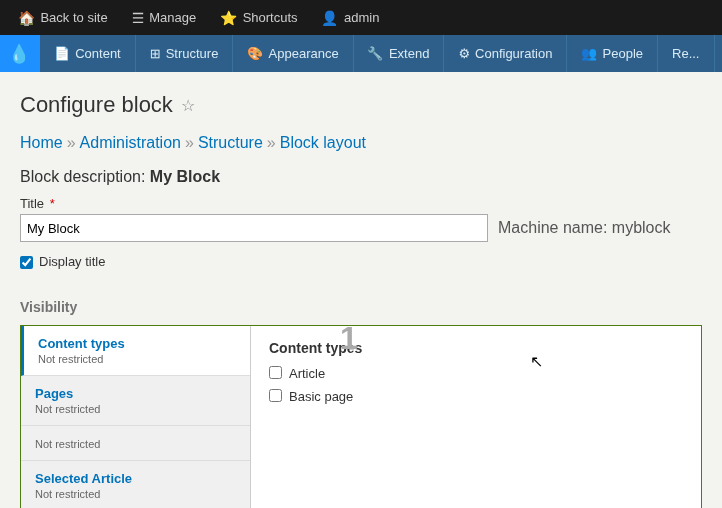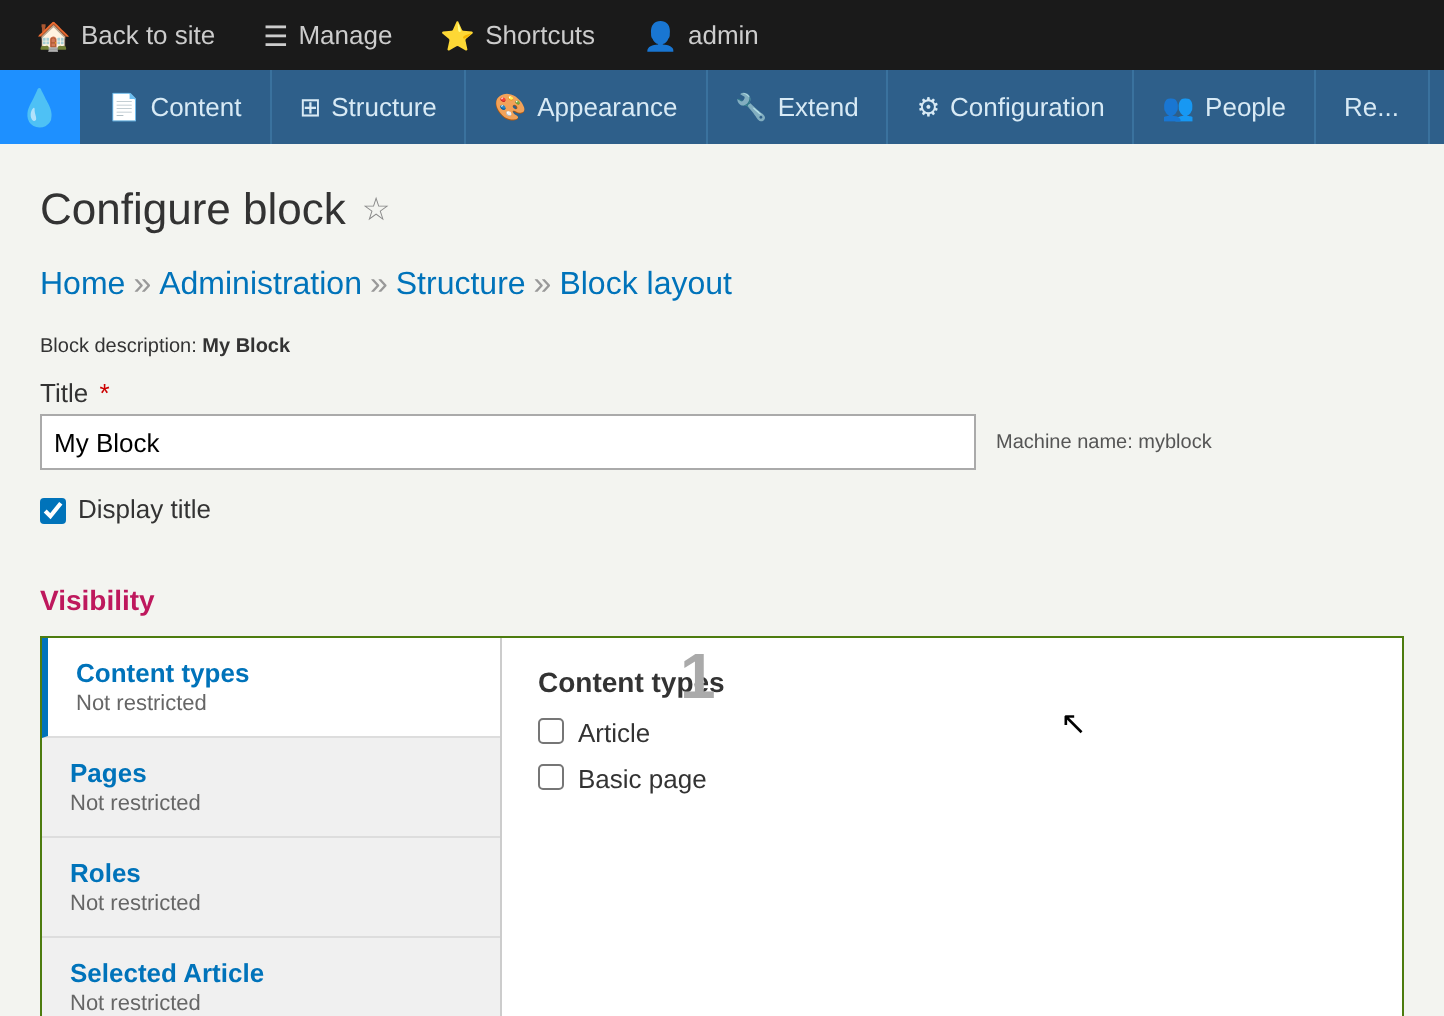--- a/index.html
+++ b/index.html
@@ -98,21 +98,21 @@
     .field-label {
       font-size: 13px;
       color: #333;
       margin-bottom: 3px;
     }
     .field-label .required {
       color: #c00;
       margin-left: 2px;
     }
     .block-description-row {
-      font-size: 10px;
+      font-size: 16px;
       color: #333;
       margin-bottom: 10px;
     }
     .block-description-row .desc-value {
       font-weight: bold;
     }
 
     .title-row {
       display: flex;
       align-items: center;
@@ -121,41 +121,41 @@
     }
     .title-input {
       width: 468px;
       height: 28px;
       border: 1px solid #aaa;
       padding: 3px 6px;
       font-size: 13px;
       background: white;
     }
     .machine-name {
-      font-size: 10px;
+      font-size: 16px;
       color: #555;
     }
 
     .display-title-row {
       display: flex;
       align-items: flex-end;
       gap: 6px;
       margin-bottom: 30px;
       font-size: 13px;
       color: #333;
     }
     .display-title-row input[type="checkbox"] {
       accent-color: #0073ba;
     }
 
     
     .visibility-label {
       font-size: 14px;
       font-weight: bold;
-      color: #be185d;
+      color: #737373;
       margin-bottom: 10px;
     }
 
     .visibility-container {
       display: flex;
       gap: 0;
       border: 1px solid #4d7c0f;
       background: white;
     }
 
@@ -333,21 +333,20 @@
         <div class="tabs-sidebar">
           <div class="tab-item active">
             <div class="tab-name">Content types</div>
             <div class="tab-sub">Not restricted</div>
           </div>
           <div class="tab-item">
             <div class="tab-name">Pages</div>
             <div class="tab-sub">Not restricted</div>
           </div>
           <div class="tab-item">
-            <div class="tab-name">Roles</div>
             <div class="tab-sub">Not restricted</div>
           </div>
           <div class="tab-item">
             <div class="tab-name">Selected Article</div>
             <div class="tab-sub">Not restricted</div>
           </div>
         </div>
 
         <div class="tab-content">
           <div class="tab-content-title">Content types</div>

